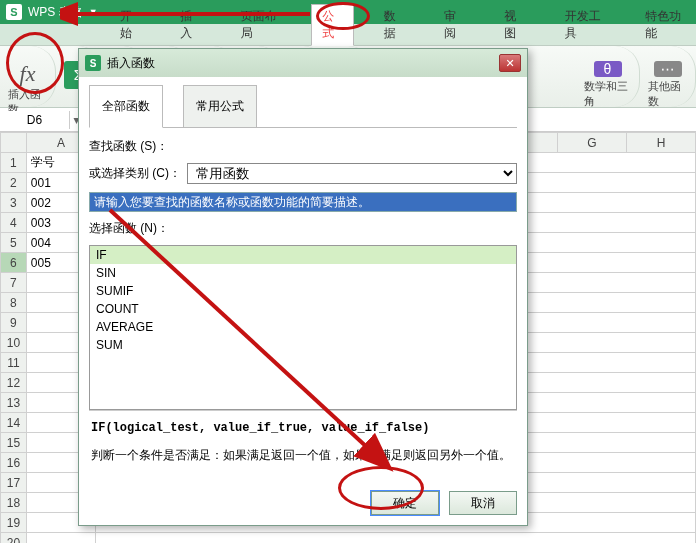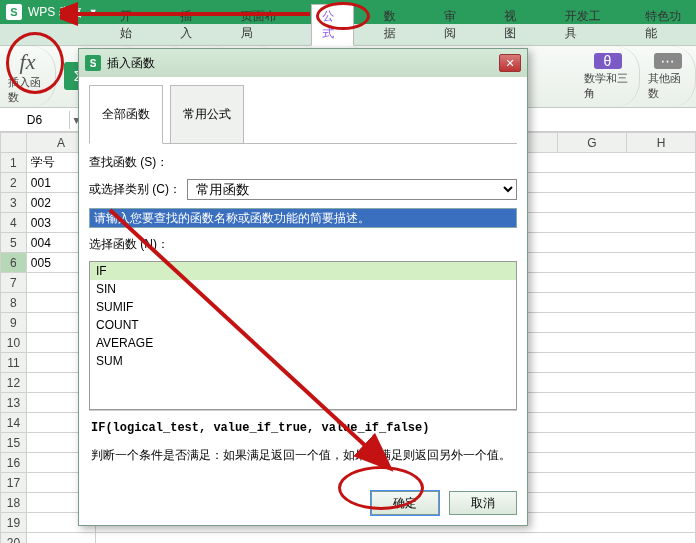--- a/index.html
+++ b/index.html
@@ -6,25 +6,25 @@
 body { background: #fff; width: 696px; height: 543px; position: relative; overflow: hidden; }
 
 
 .title-bar { background: #2a9c5c; height: 24px; display: flex; align-items: center; padding: 0 6px; color: #fff; font-size: 12px; }
 .title-bar .logo { background: #fff; color: #2a9c5c; width: 16px; height: 16px; border-radius: 2px; display: inline-flex; align-items: center; justify-content: center; font-weight: bold; margin-right: 6px; font-size: 11px; }
 .title-bar .caret { margin-left: 6px; font-size: 9px; }
 
 
 .menu-bar { background: #d6e8db; height: 22px; display: flex; align-items: flex-end; padding-left: 110px; font-size: 12px; border-bottom: 1px solid #bfcdc3; gap: 20px; }
 .menu-bar .tab { padding: 3px 10px; color: #333; cursor: pointer; }
-.menu-bar .tab.active { background: #fff; border: 1px solid #bbb; border-bottom: 1px solid #fff; margin-bottom: -1px; color: #8b5cf6; }
+.menu-bar .tab.active { background: #fff; border: 1px solid #bbb; border-bottom: 1px solid #fff; margin-bottom: -1px; color: #ef4444; }
 
 
 .ribbon { height: 62px; background: linear-gradient(#f7faf7,#e9efe9); border-bottom: 1px solid #bfcdc3; display: flex; }
-.ribbon .group { display: flex; flex-direction: column; align-items: center; justify-content: center; padding: 15px 8px; border-right: 1px solid #d0dcd2; font-size: 11px; color: #444; border-radius: 25px; }
+.ribbon .group { display: flex; flex-direction: column; align-items: center; padding: 15px 8px; border-right: 1px solid #d0dcd2; font-size: 11px; color: #444; border-radius: 25px; }
 .ribbon .fx-icon { font-style: italic; font-family: "Times New Roman", serif; font-size: 22px; color: #555; }
 .ribbon .icon-box { width: 28px; height: 28px; border-radius: 3px; margin-bottom: 2px; display: flex; align-items: center; justify-content: center; color: #fff; font-size: 14px; }
 .ic-green { background:#2a9c5c; } .ic-yellow{background:#e4a02c;} .ic-blue{background:#3a7bbf;} .ic-orange{background:#d77a2e;} .ic-teal{background:#2aa39c;} .ic-pink{background:#c55a9c;} .ic-purple{background:#7a5ac5;} .ic-gray{background:#888;}
 
 
 .cellref-row { height: 24px; border-bottom: 1px solid #ccc; display: flex; align-items: center; font-size: 12px; }
 .cellref-row .cellref { width: 70px; border-right: 1px solid #ccc; padding: 2px 6px; background:#fff; text-align:center; }
 .cellref-row .dd { width: 14px; text-align:center; color:#666; border-right:1px solid #ccc; }
 
 
@@ -37,21 +37,21 @@
 table.sheet td { width: 70px; padding: 1px 4px; margin-left: 10px; }
 tr.sel th.rowhdr { background:#b7d8b7; }
 
 
 .dialog { position: absolute; left: 78px; top: 48px; width: 450px; height: 478px; background: #fff; border: 1px solid #7a9c8a; box-shadow: 3px 3px 8px rgba(0,0,0,0.3); display:flex; flex-direction:column; }
 .dialog .dlg-title { height: 28px; background: linear-gradient(#d7ead9,#c7dcc9); display:flex; align-items:center; padding:0 6px; font-size:12px; }
 .dialog .dlg-title .dlg-logo { width:16px; height:16px; background:#2a9c5c; color:#fff; border-radius:2px; display:inline-flex; align-items:center; justify-content:center; font-size:10px; font-weight:bold; margin-right:6px;}
 .dialog .dlg-title .dlg-close { margin-left:auto; width:22px; height:18px; background:linear-gradient(#d97a7a,#b33); color:#fff; border:1px solid #933; border-radius:2px; display:flex; align-items:center; justify-content:center; font-size:11px; cursor:pointer;}
 .dialog .dlg-body { flex:1; padding: 8px 10px; font-size:12px; display:flex; flex-direction:column; overflow:hidden;}
 .dlg-tabs { display:flex; border-bottom:1px solid #bbb; margin-bottom:6px; }
-.dlg-tabs .dlg-tab { padding:20px 12px; border:1px solid #bbb; border-bottom:none; background:#eef1ee; margin-right:7px; cursor:pointer; }
+.dlg-tabs .dlg-tab { padding:12px 12px; border:1px solid #bbb; border-bottom:none; background:#eef1ee; margin-right:20px; cursor:pointer; }
 .dlg-tabs .dlg-tab.active { background:#fff; border-bottom:1px solid #fff; margin-bottom:-1px; }
 .field-row { display:flex; align-items:center; margin:4px 0; gap:6px; }
 .field-row label { white-space:nowrap; }
 .search-input { flex:1; border:1px solid #8aa; padding:2px 4px; background:#3a6fbf; color:#fff; font-size:12px; }
 .search-input::selection { background:#fff; color:#3a6fbf; }
 .cat-select { flex:1; border:1px solid #888; padding:1px 4px; background:#fff; }
 .func-list { flex:1; border:1px solid #999; margin-top:4px; overflow:auto; font-family: "Courier New", monospace; font-size:12px; }
 .func-list .item { padding:2px 6px; cursor:pointer; }
 .func-list .item.sel { background:#d5efc5; }
 .desc-box { border-top:1px solid #ccc; padding:8px 2px; font-size:12px; font-family: "SimSun", monospace; line-height:1.6; }

